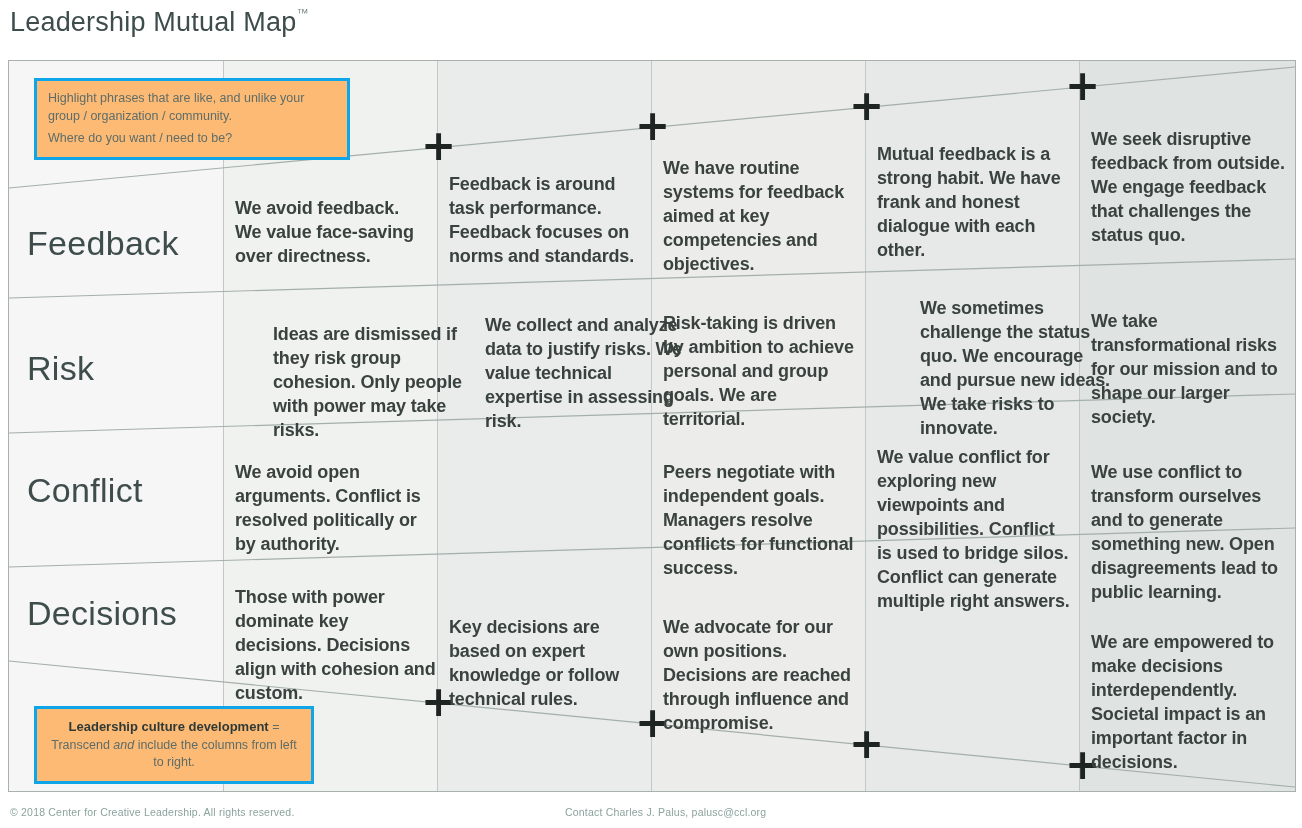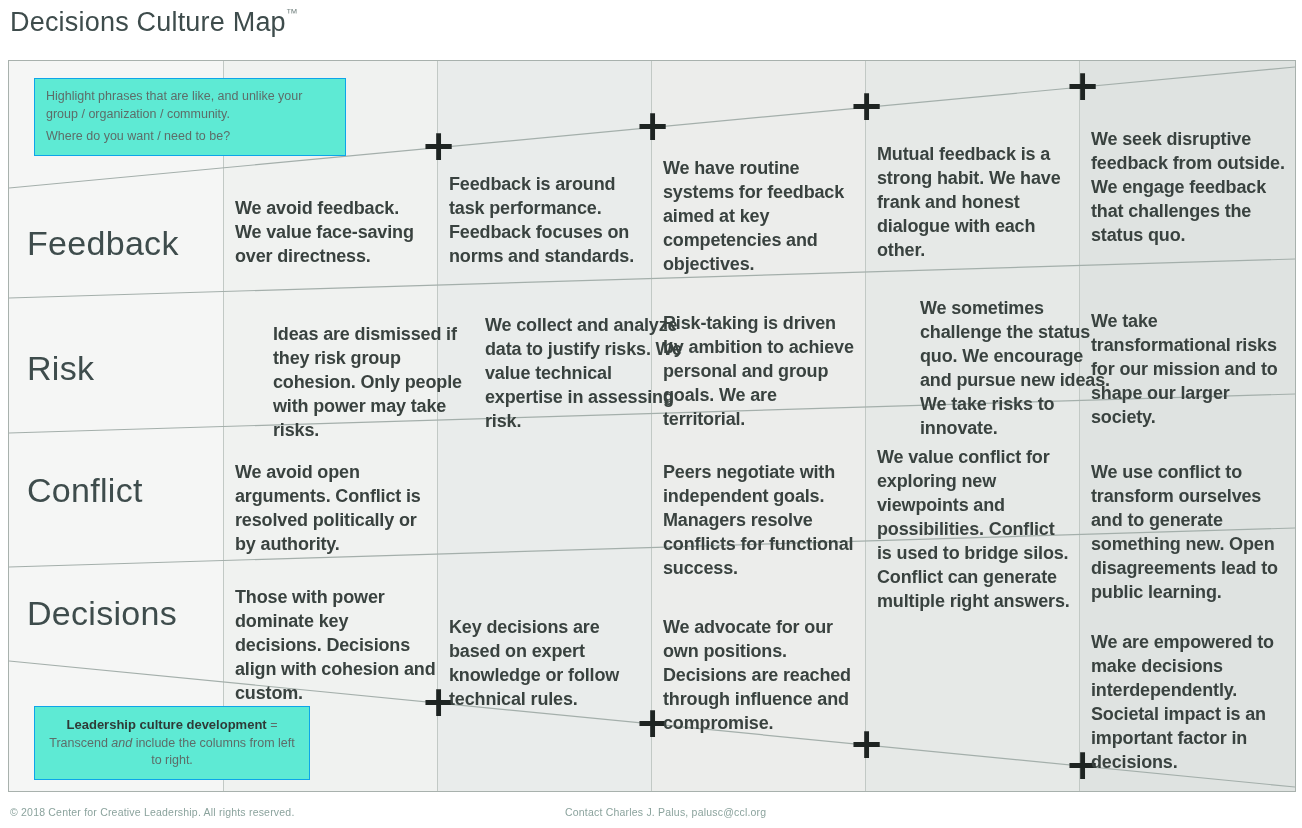--- a/index.html
+++ b/index.html
@@ -31,38 +31,38 @@
         font-size:42px;font-weight:700;color:#1e2422;transform:translate(-50%,-50%);
         font-family:"DejaVu Sans",sans-serif;}
 
   .row-label{position:absolute;left:18px;font-size:34px;font-weight:400;color:#3e4c4c;
              letter-spacing:0.3px;}
   .rl0{top:163px;} .rl1{top:288px;} .rl2{top:410px;} .rl3{top:533px;}
 
   .cell{position:absolute;font-size:18px;font-weight:600;color:#39423f;
         line-height:1.33;letter-spacing:-0.15px;}
 
-  .note{position:absolute;background:#5eead4;border:1px solid #0ea5e9;
+  .note{position:absolute;background:#fdba74;border:3px solid #0ea5e9;
         padding:9px 11px;font-size:12.5px;color:#5d6d69;line-height:1.4;}
   .note-top{left:25px;top:17px;width:288px;}
   .note-top .q{margin-top:5px;}
   .note-bottom{left:25px;top:645px;width:252px;text-align:center;}
   .note-bottom .lead{font-weight:700;color:#2f3a37;font-size:13px;}
   .note-bottom .it{font-style:italic;}
 
   .footer-text{position:absolute;top:806px;font-size:10.5px;color:#8ba39d;letter-spacing:0.2px;}
   .f-copy{left:10px;} .f-contact{left:565px;}
 </style>
 </head>
 <body>
 
 <div class="page">
 
   <div class="page-title">
-    <span>Decisions Culture Map</span><span class="tm">™</span>
+    <span>Leadership Mutual Map</span><span class="tm">™</span>
   </div>
 
   <div class="map">
 
     <div class="band band0"></div>
     <div class="band band1"></div>
     <div class="band band2"></div>
     <div class="band band3"></div>
     <div class="band band4"></div>
     <div class="band band5"></div>

